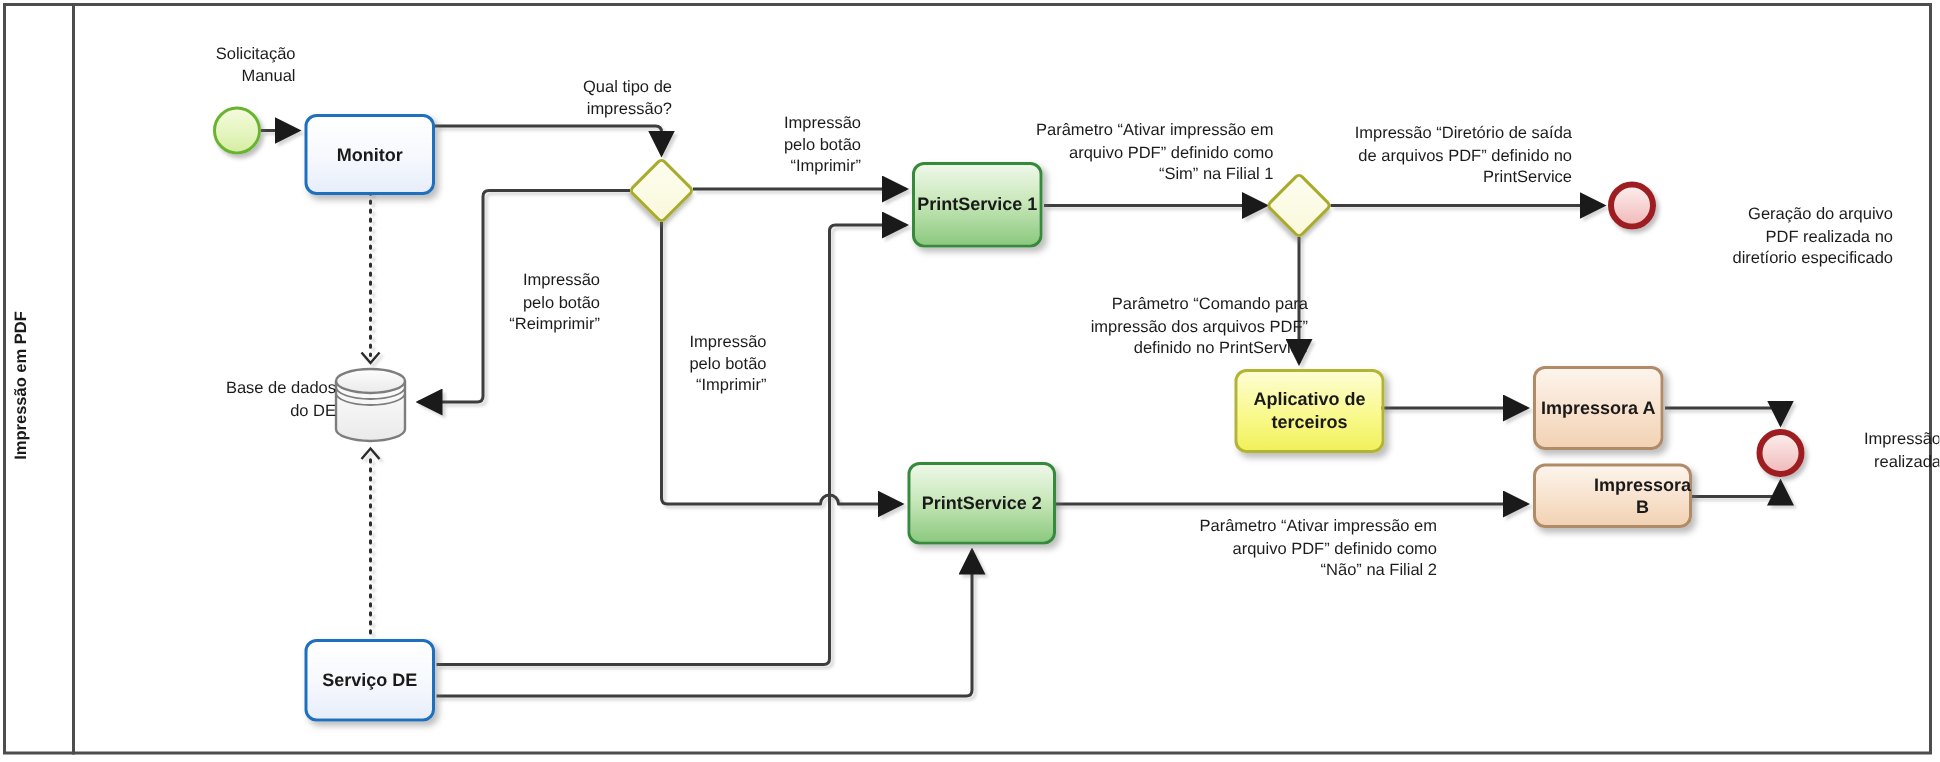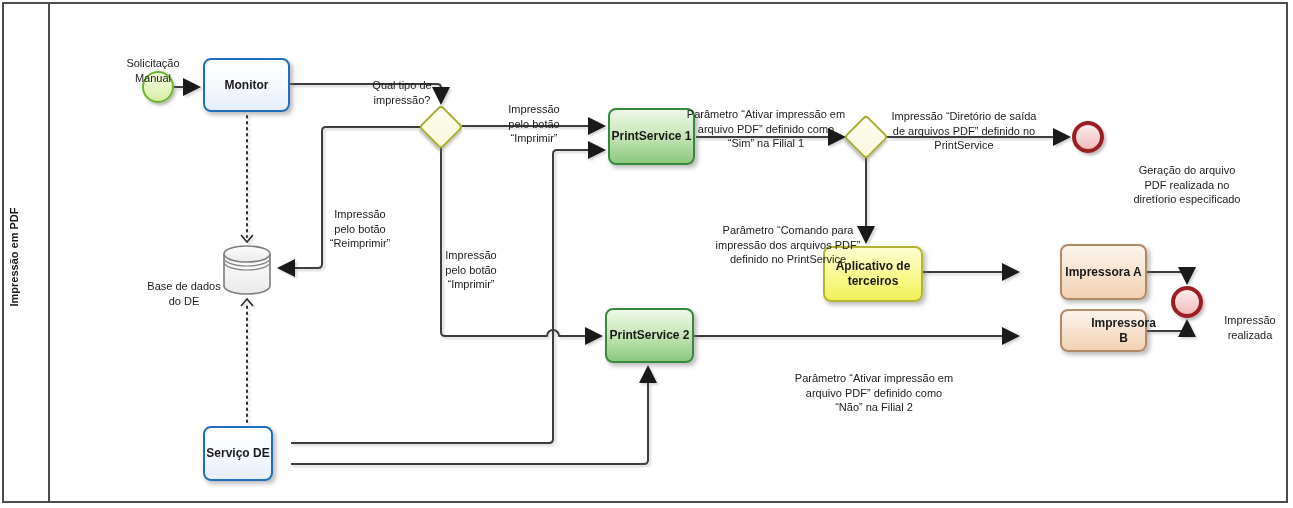--- a/index.html
+++ b/index.html
@@ -17,33 +17,33 @@
   svg.wires{position:absolute;left:0;top:0;z-index:1;filter:drop-shadow(2px 2.5px 1px rgba(150,150,150,.4));}
   .node{
     position:absolute;z-index:2;box-sizing:border-box;border-radius:8px;
     display:flex;align-items:center;justify-content:center;text-align:center;
     font-size:12px;font-weight:bold;white-space:pre-line;line-height:15px;
     box-shadow:2.5px 3px 4px rgba(110,110,110,.45);
   }
   .task-blue{border:2.2px solid #1e6fbe;background:linear-gradient(180deg,#ffffff 0%,#f5f8fd 55%,#e7eefa 100%);}
   .task-green{border:2.2px solid #37893b;background:linear-gradient(180deg,#eef8e8 0%,#c9e8bb 45%,#8cc97f 100%);}
   .task-yellow{border:2.2px solid #b3b434;background:linear-gradient(180deg,#fdfdd2 0%,#f9f98e 55%,#f1f15c 100%);}
-  .task-peach{border:2.2px solid #b08b68;background:linear-gradient(180deg,#fcf4ec 0%,#f8e3cf 50%,#f2d2b4 100%);margin-left:38px;}
+  .task-peach{border:2.2px solid #b08b68;background:linear-gradient(180deg,#fcf4ec 0%,#f8e3cf 50%,#f2d2b4 100%);}
   .event{position:absolute;z-index:2;width:32px;height:32px;border-radius:50%;box-sizing:border-box;
     box-shadow:2px 2.5px 3px rgba(110,110,110,.45);}
   .event-start{border:2.5px solid #69b42f;background:linear-gradient(180deg,#f3fbdd 0%,#e3f4bc 60%,#d5edA2 100%);}
   .event-end{border:4px solid #9e1d20;background:linear-gradient(180deg,#fcebeb 0%,#f6cfcf 60%,#f0bcbc 100%);}
   .gateway{
     position:absolute;z-index:2;width:32px;height:32px;box-sizing:border-box;
     border:2.5px solid #a9ab2c;border-radius:4px;background:linear-gradient(135deg,#fdfdf0 0%,#faf8da 100%);
     transform:rotate(45deg);box-shadow:2px 2.5px 3px rgba(110,110,110,.45);
   }
   .lbl{
-    position:absolute;z-index:3;font-size:11px;line-height:14.5px;text-align:center;
-    white-space:pre-line;color:#1c1c1c;margin-top:27px;
+    position:absolute;z-index:3;font-size:11px;line-height:14.5px;text-align:right;
+    white-space:pre-line;color:#1c1c1c;
   }
   .cyl{position:absolute;z-index:2;}
 </style>
 </head>
 <body>
 
 <div id="stage">
 
   <div class="pool"></div>
   <div class="lane-divider"></div>
@@ -81,28 +81,28 @@
     </g>
   </svg>
 
   <div class="event event-start" style="left:142px;top:71px;"></div>
   <div class="event event-end" style="left:1072px;top:121px;"></div>
   <div class="event event-end" style="left:1171px;top:286px;"></div>
 
   <div class="gateway" style="left:425px;top:111px;"></div>
   <div class="gateway" style="left:850px;top:121px;"></div>
 
-  <div class="node task-blue" style="left:203px;top:58px;width:87px;height:54px;">Monitor</div>
-  <div class="node task-blue" style="left:203px;top:426px;width:70px;height:55px;">Serviço DE</div>
+  <div class="node task-blue" style="left:203px;top:76px;width:87px;height:54px;">Monitor</div>
+  <div class="node task-blue" style="left:203px;top:426px;width:87px;height:55px;">Serviço DE</div>
   <div class="node task-green" style="left:608px;top:108px;width:87px;height:57px;">PrintService 1</div>
-  <div class="node task-green" style="left:605px;top:308px;width:89px;height:55px;">PrintService 2</div>
+  <div class="node task-green" style="left:605px;top:308px;width:99px;height:55px;">PrintService 2</div>
   <div class="node task-yellow" style="left:823px;top:246px;width:100px;height:56px;">Aplicativo de
 terceiros</div>
   <div class="node task-peach" style="left:1022px;top:244px;width:87px;height:56px;">Impressora A</div>
-  <div class="node task-peach" style="left:1022px;top:309px;width:87px;height:43px;padding-left:40px;">Impressora B</div>
+  <div class="node task-peach" style="left:1022px;top:309px;width:106px;height:43px;padding-left:40px;">Impressora B</div>
 
   <svg class="cyl" style="left:220px;top:242px;" width="54" height="56" viewBox="0 0 54 56">
     <defs>
       <linearGradient id="cylg" x1="0" y1="0" x2="0" y2="1">
         <stop offset="0" stop-color="#fdfdfd"></stop>
           <stop offset="1" stop-color="#eaeaea"></stop>
       </linearGradient>
     </defs>
     <g stroke="#7d7d7d" stroke-width="1.6" fill="url(#cylg)">
       <path d="M4,12 L4,44 A23,8 0 0 0 50,44 L50,12"></path>

